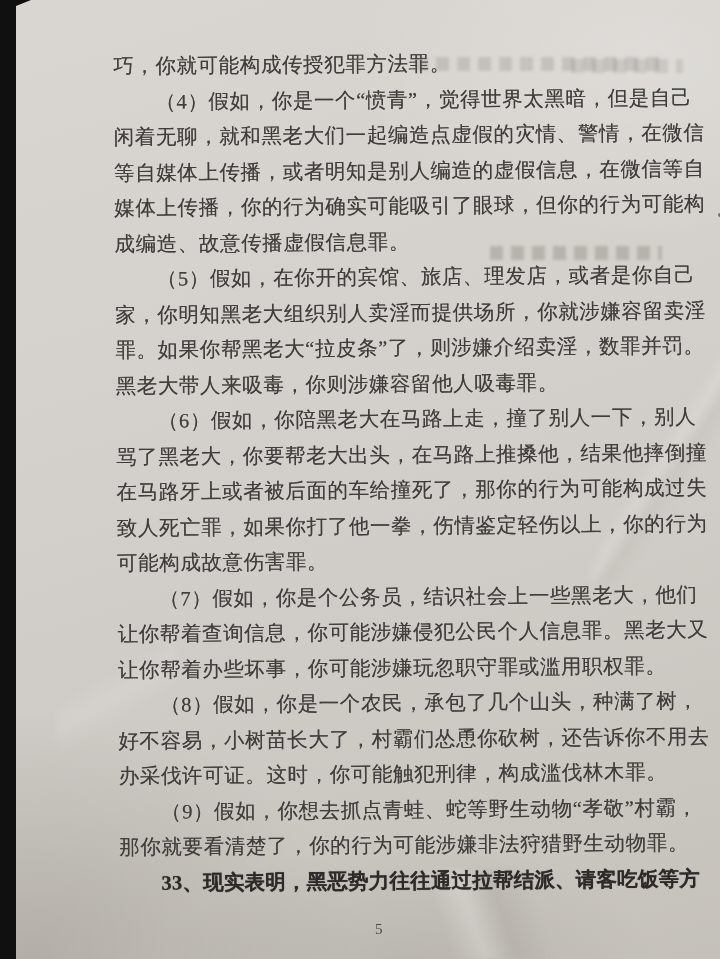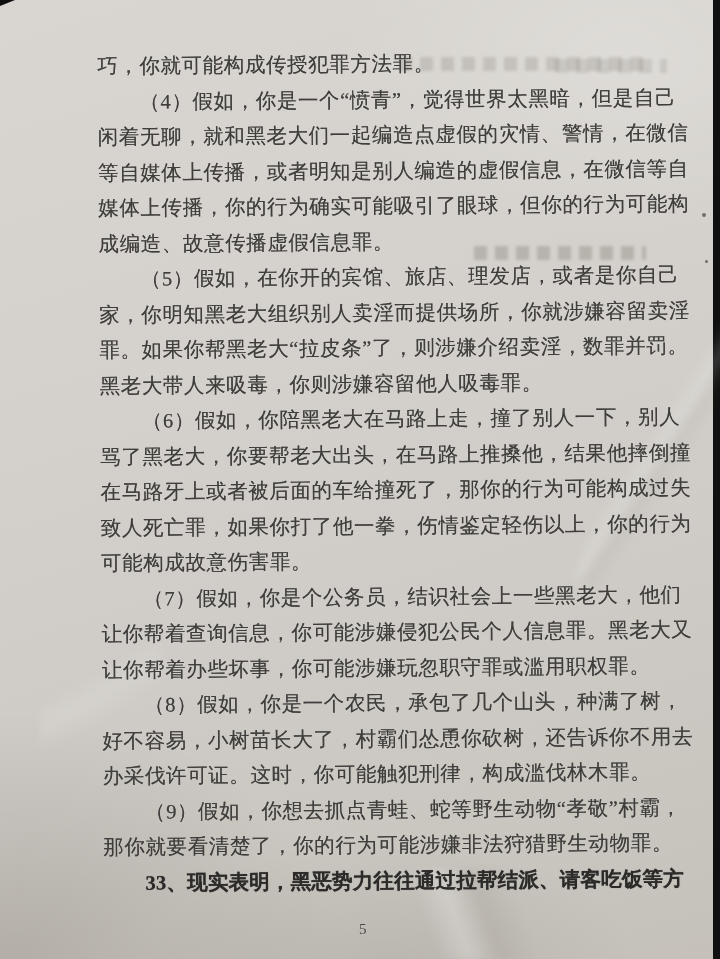--- a/index.html
+++ b/index.html
@@ -4,20 +4,21 @@
 <style>
   html,body{margin:0;padding:0;}
   body{
     width:720px;height:959px;overflow:hidden;
     background:#101010;
     font-family:"Liberation Serif","DejaVu Serif",serif;
   }
   .photo{
     position:relative;width:636px;height:959px;
     background:linear-gradient(180deg,#0c0c0c 0%,#161616 50%,#0a0a0a 100%);
+    margin-left:16px;
   }
   
   .paper{
     position:absolute;left:0;top:0;width:713px;height:959px;
     background:
       radial-gradient(ellipse 420px 260px at 88% 6%, rgba(255,255,255,0.20), rgba(255,255,255,0) 70%),
       radial-gradient(ellipse 500px 380px at 2% 100%, rgba(74,66,52,0.18), rgba(74,66,52,0) 65%),
       radial-gradient(ellipse 360px 200px at 55% 102%, rgba(60,55,45,0.10), rgba(60,55,45,0) 70%),
       linear-gradient(163deg,#d9d6d1 0%,#d4d1cc 38%,#cfccc7 62%,#c5c1ba 100%);
   }

